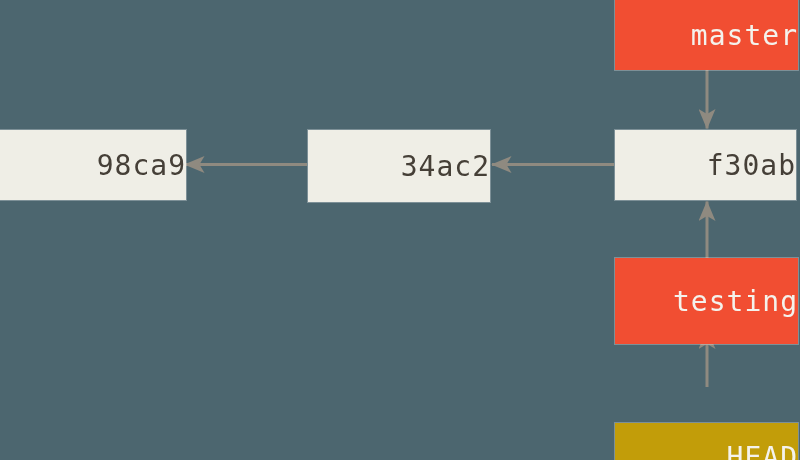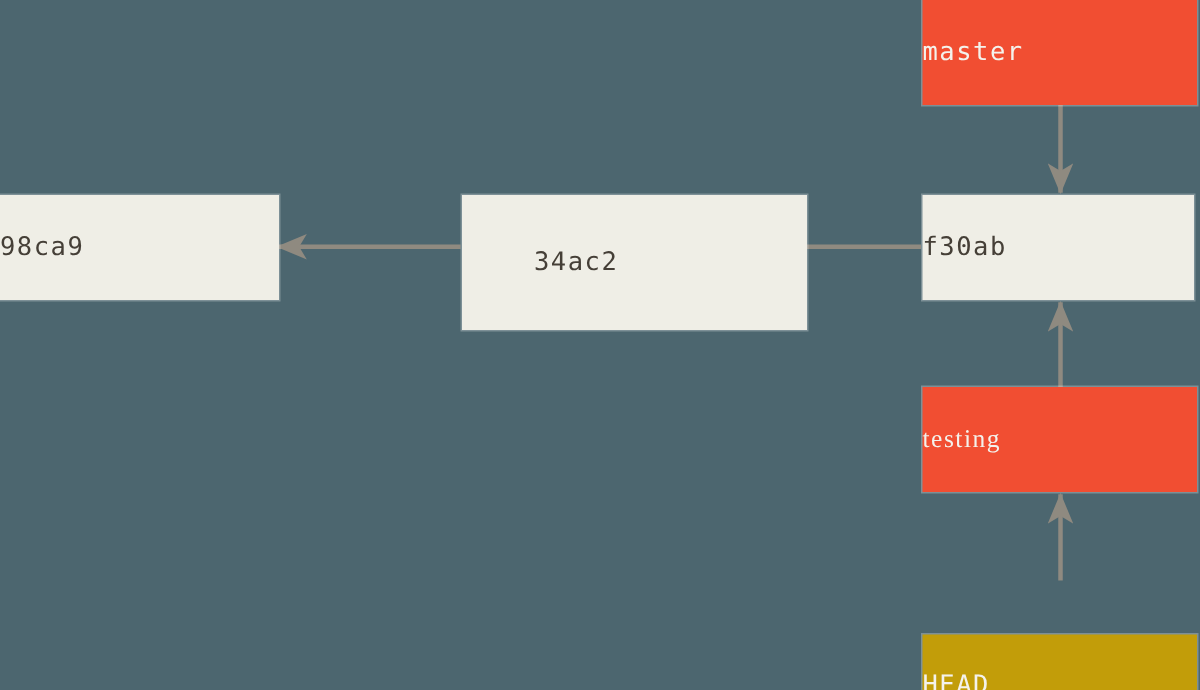--- a/index.html
+++ b/index.html
@@ -25,44 +25,44 @@
   }
   .edge {
     stroke: #8f8a80;
     stroke-width: 3;
     fill: none;
   }
   .box {
     position: absolute;
     display: flex;
     align-items: center;
-    justify-content: flex-start;
-    font-size: 17px;
+    justify-content: flex-end;
+    font-size: 28px;
     letter-spacing: 1px;
     box-shadow: 0 0 0 1px rgba(255,255,255,0.28);
   }
   .commit-box {
     background: #efeee6;
     color: #453f37;
   }
   .branch-box {
     background: #f14e32;
     color: #f4f2ec;
   }
   .head-box {
     background: #c29d09;
     color: #f4f2ec;
     margin-top: 36px;
   }
   
   .b-98ca9   { left: 0;     top: 130px; width: 186px; height: 70px; }
-  .b-34ac2   { left: 308px; top: 130px; width: 182px; height: 90px; padding-left: 48px; }
+  .b-34ac2   { left: 308px; top: 130px; width: 182px; height: 72px; }
   .b-f30ab   { left: 615px; top: 130px; width: 181px; height: 70px; }
   .b-master  { left: 615px; top: 0;     width: 183px; height: 70px; }
-  .b-testing { left: 615px; top: 258px; width: 183px; height: 70px; font-family: Liberation Serif, serif; }
+  .b-testing { left: 615px; top: 258px; width: 183px; height: 86px; }
   .b-head    { left: 615px; top: 387px; width: 183px; height: 68px; }
 </style>
 </head>
 <body>
 
 <div class="canvas">
 
   <svg class="arrow-layer" width="800" height="460" viewBox="0 0 800 460" xmlns="http://www.w3.org/2000/svg">
     <defs>
       <marker id="ah" viewBox="0 0 12 10" refX="11.5" refY="5" markerUnits="userSpaceOnUse" markerWidth="25" markerHeight="17" orient="auto">

